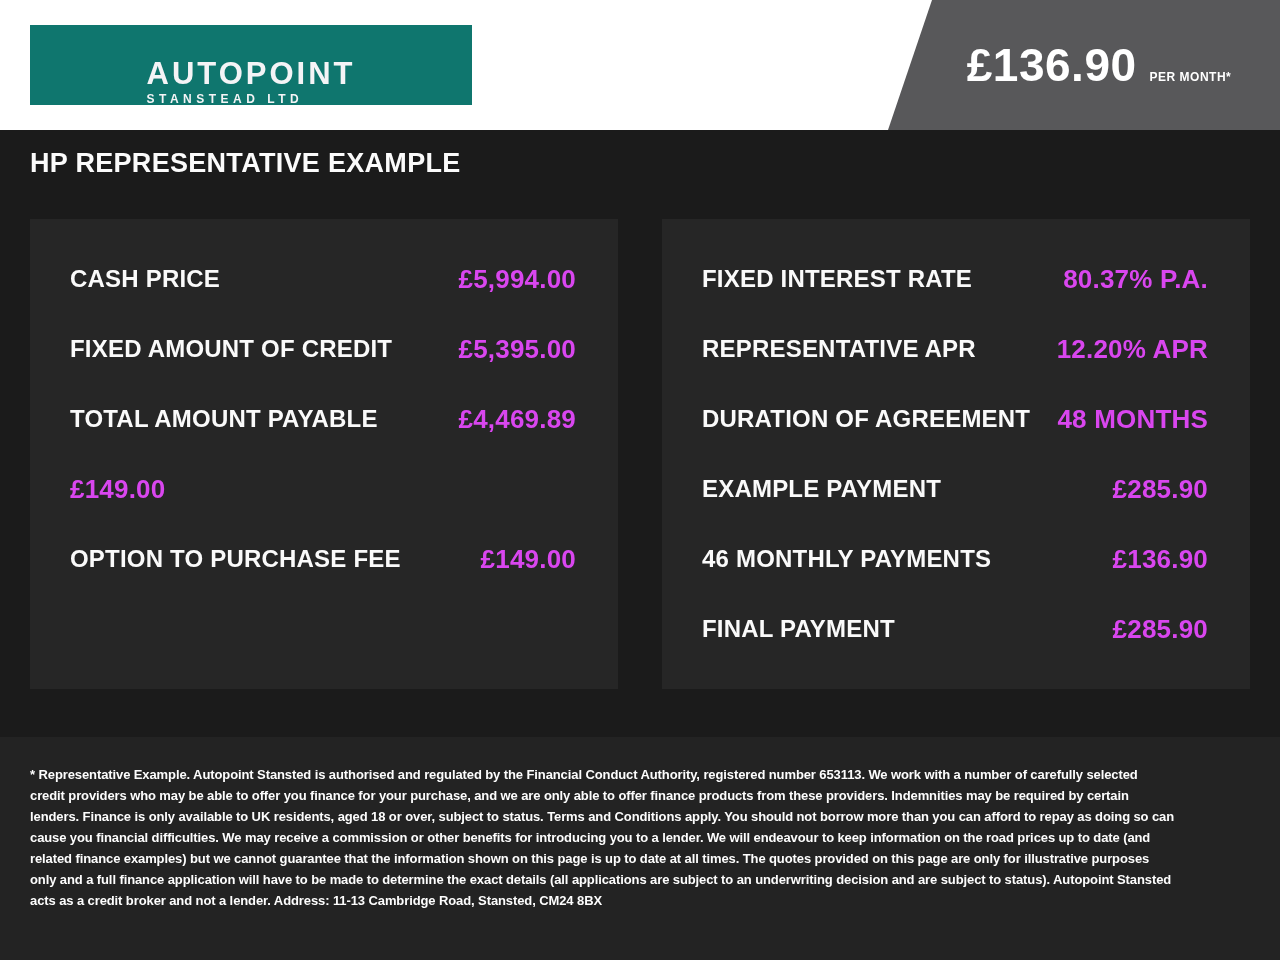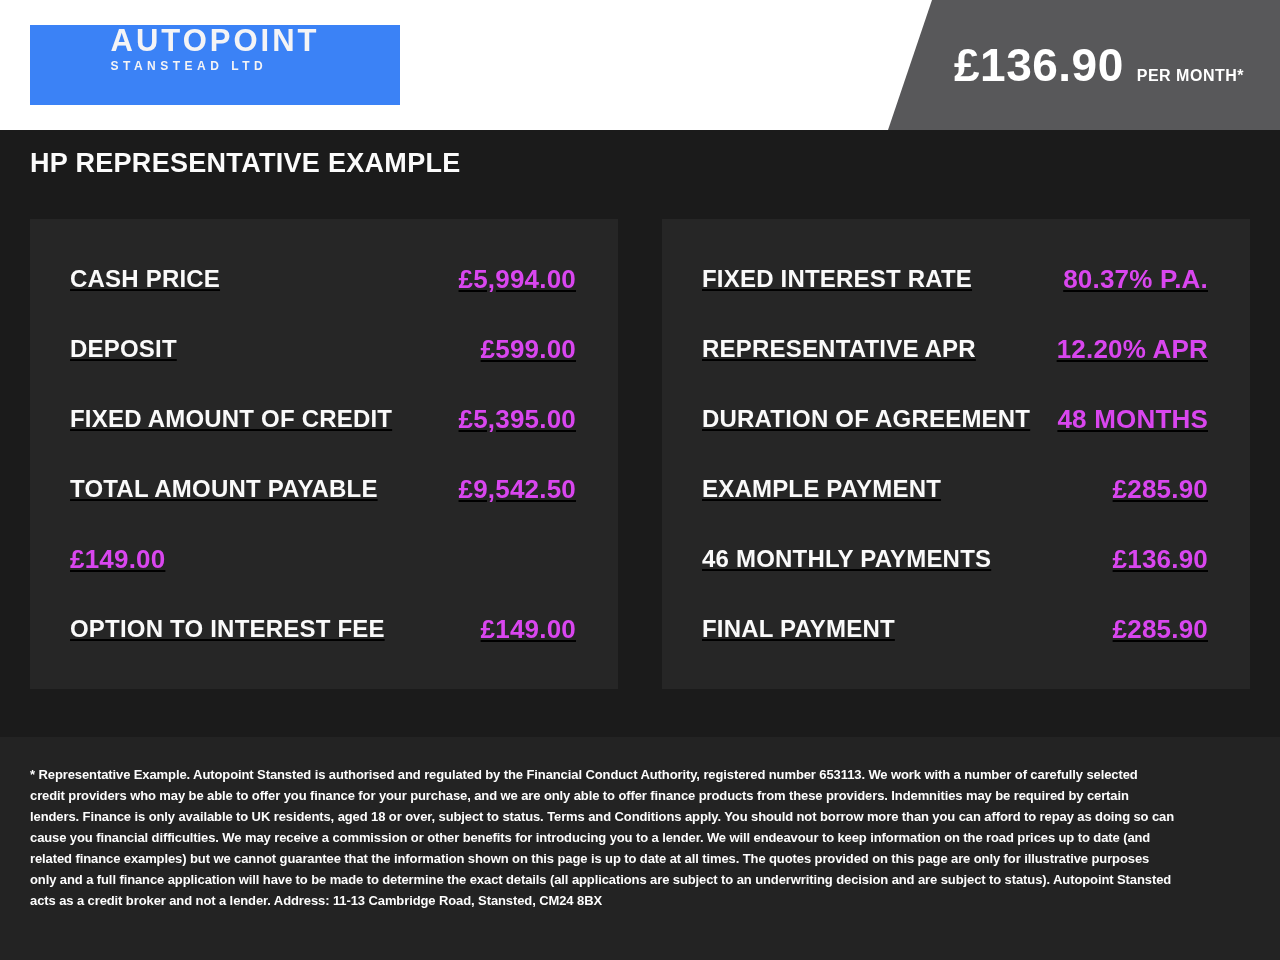--- a/index.html
+++ b/index.html
@@ -14,24 +14,24 @@
   
   .header {
     position: relative;
     height: 130px;
     background: #ffffff;
     flex: 0 0 auto;
   }
   .logo-box {
     position: absolute;
     left: 30px; top: 25px;
-    width: 370px; height: 80px;
-    background: #3b82f6;
-    display: flex;
-    align-items: flex-start;
+    width: 442px; height: 80px;
+    background: #0f766e;
+    display: flex;
+    align-items: flex-end;
     justify-content: center;
   }
   .logo-inner { text-align: left; }
   .logo-main {
     color: #f4f4f6;
     font-size: 31px;
     font-weight: 800;
     letter-spacing: 3px;
     line-height: 1;
   }
@@ -57,21 +57,21 @@
   .price-group { display: flex; align-items: baseline; }
   .price-amount {
     color: #ffffff;
     font-size: 46px;
     font-weight: 800;
     letter-spacing: 0.5px;
     line-height: 1;
   }
   .price-suffix {
     color: #ffffff;
-    font-size: 16px;
+    font-size: 12px;
     font-weight: 800;
     letter-spacing: 0.5px;
     margin-left: 13px;
   }
 
   
   .main {
     height: 607px;
     background: #1b1b1b;
     padding: 18px 30px 0 30px;
@@ -81,21 +81,20 @@
     color: #fbfbfb;
     font-size: 27px;
     font-weight: 800;
     letter-spacing: 0.3px;
     line-height: 1.15;
   }
   .panels {
     display: flex;
     gap: 44px;
     margin-top: 40px;
-    text-decoration: underline;
   }
   .panel {
     flex: 1 1 0;
     background: #262626;
     padding: 25px 42px 25px 40px;
   }
   .finance-row {
     height: 70px;
     display: flex;
     align-items: center;
@@ -156,36 +155,32 @@
     <h1 class="section-title">HP REPRESENTATIVE EXAMPLE</h1>
 
     <div class="panels">
 
       <section class="panel">
         <div class="finance-row">
           <span class="finance-label">CASH PRICE</span>
           <span class="finance-value">£5,994.00</span>
         </div>
         <div class="finance-row">
-          <span class="finance-label">DEPOSIT</span>
-          <span class="finance-value">£599.00</span>
-        </div>
-        <div class="finance-row">
           <span class="finance-label">FIXED AMOUNT OF CREDIT</span>
           <span class="finance-value">£5,395.00</span>
         </div>
         <div class="finance-row">
           <span class="finance-label">TOTAL AMOUNT PAYABLE</span>
-          <span class="finance-value">£9,542.50</span>
+          <span class="finance-value">£4,469.89</span>
         </div>
         <div class="finance-row">
           <span class="finance-value">£149.00</span>
         </div>
         <div class="finance-row">
-          <span class="finance-label">OPTION TO INTEREST FEE</span>
+          <span class="finance-label">OPTION TO PURCHASE FEE</span>
           <span class="finance-value">£149.00</span>
         </div>
       </section>
 
       <section class="panel">
         <div class="finance-row">
           <span class="finance-label">FIXED INTEREST RATE</span>
           <span class="finance-value">80.37% P.A.</span>
         </div>
         <div class="finance-row">

